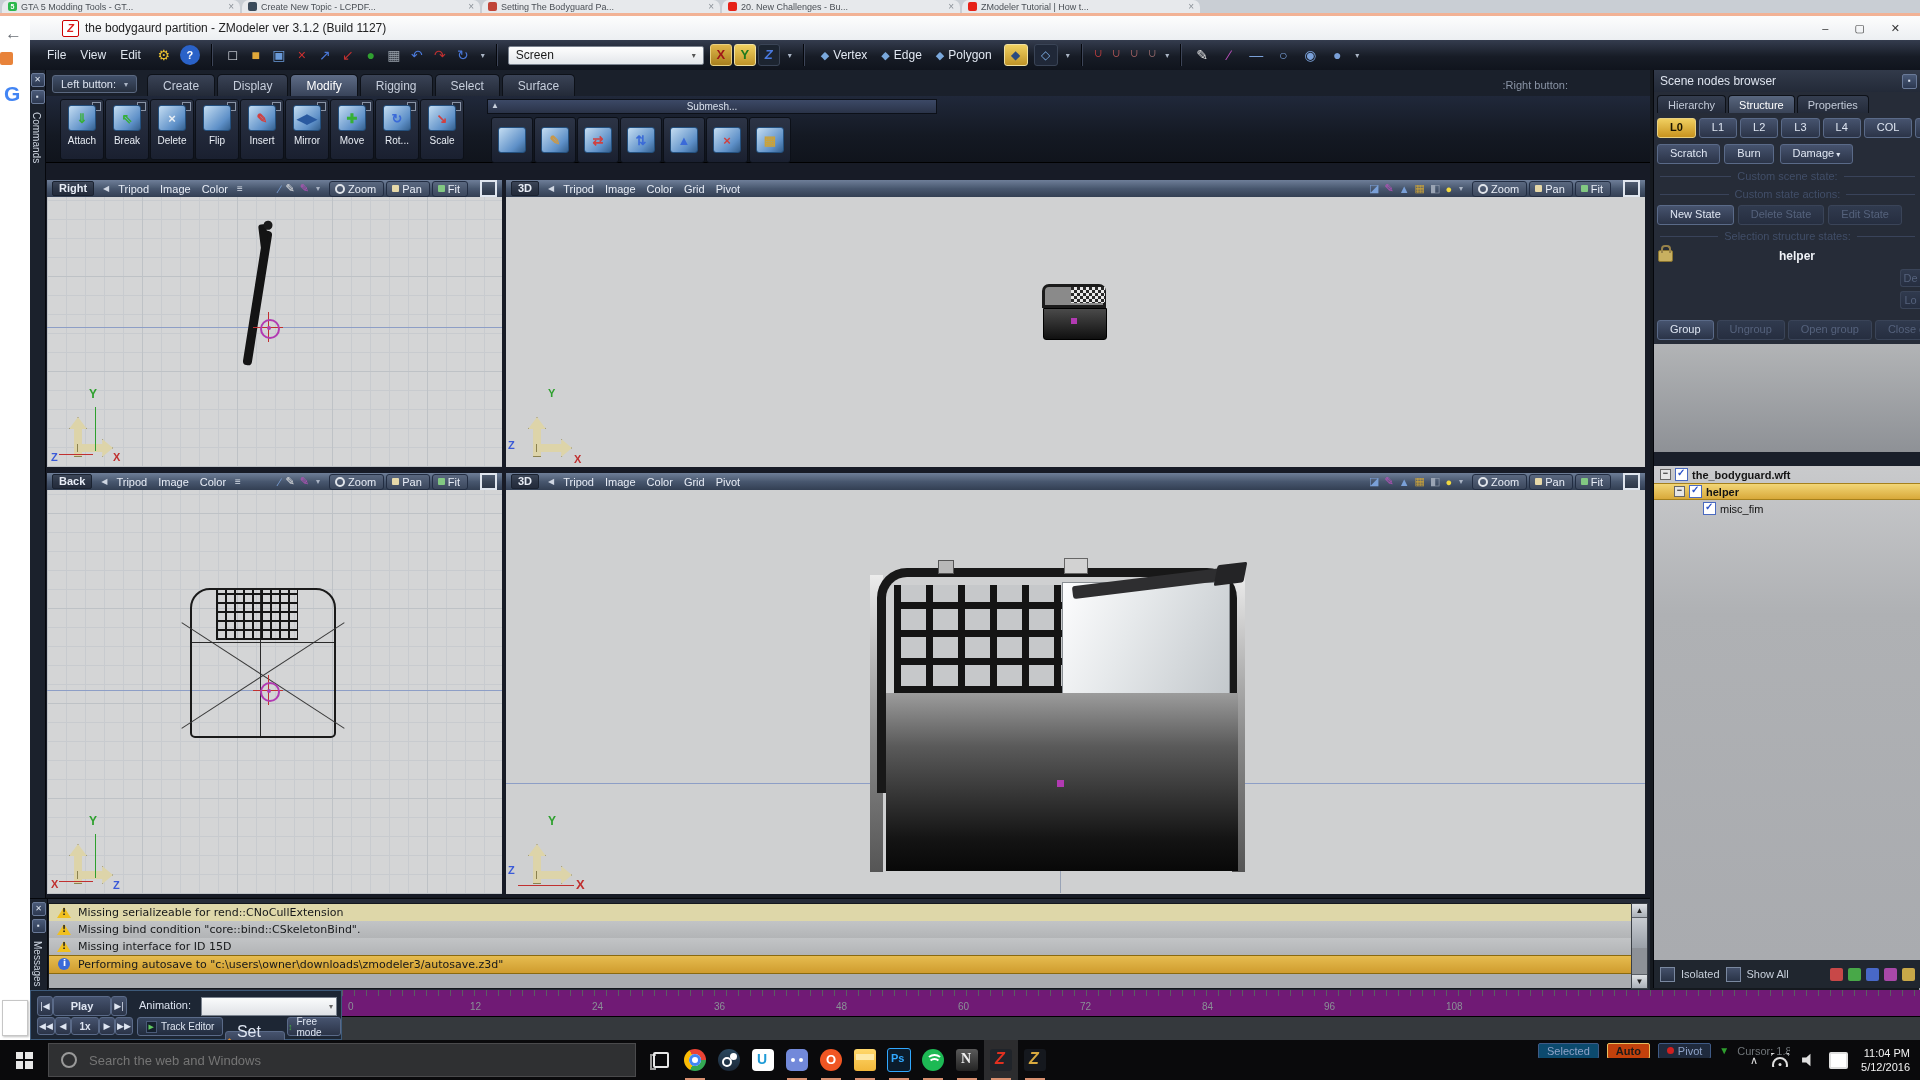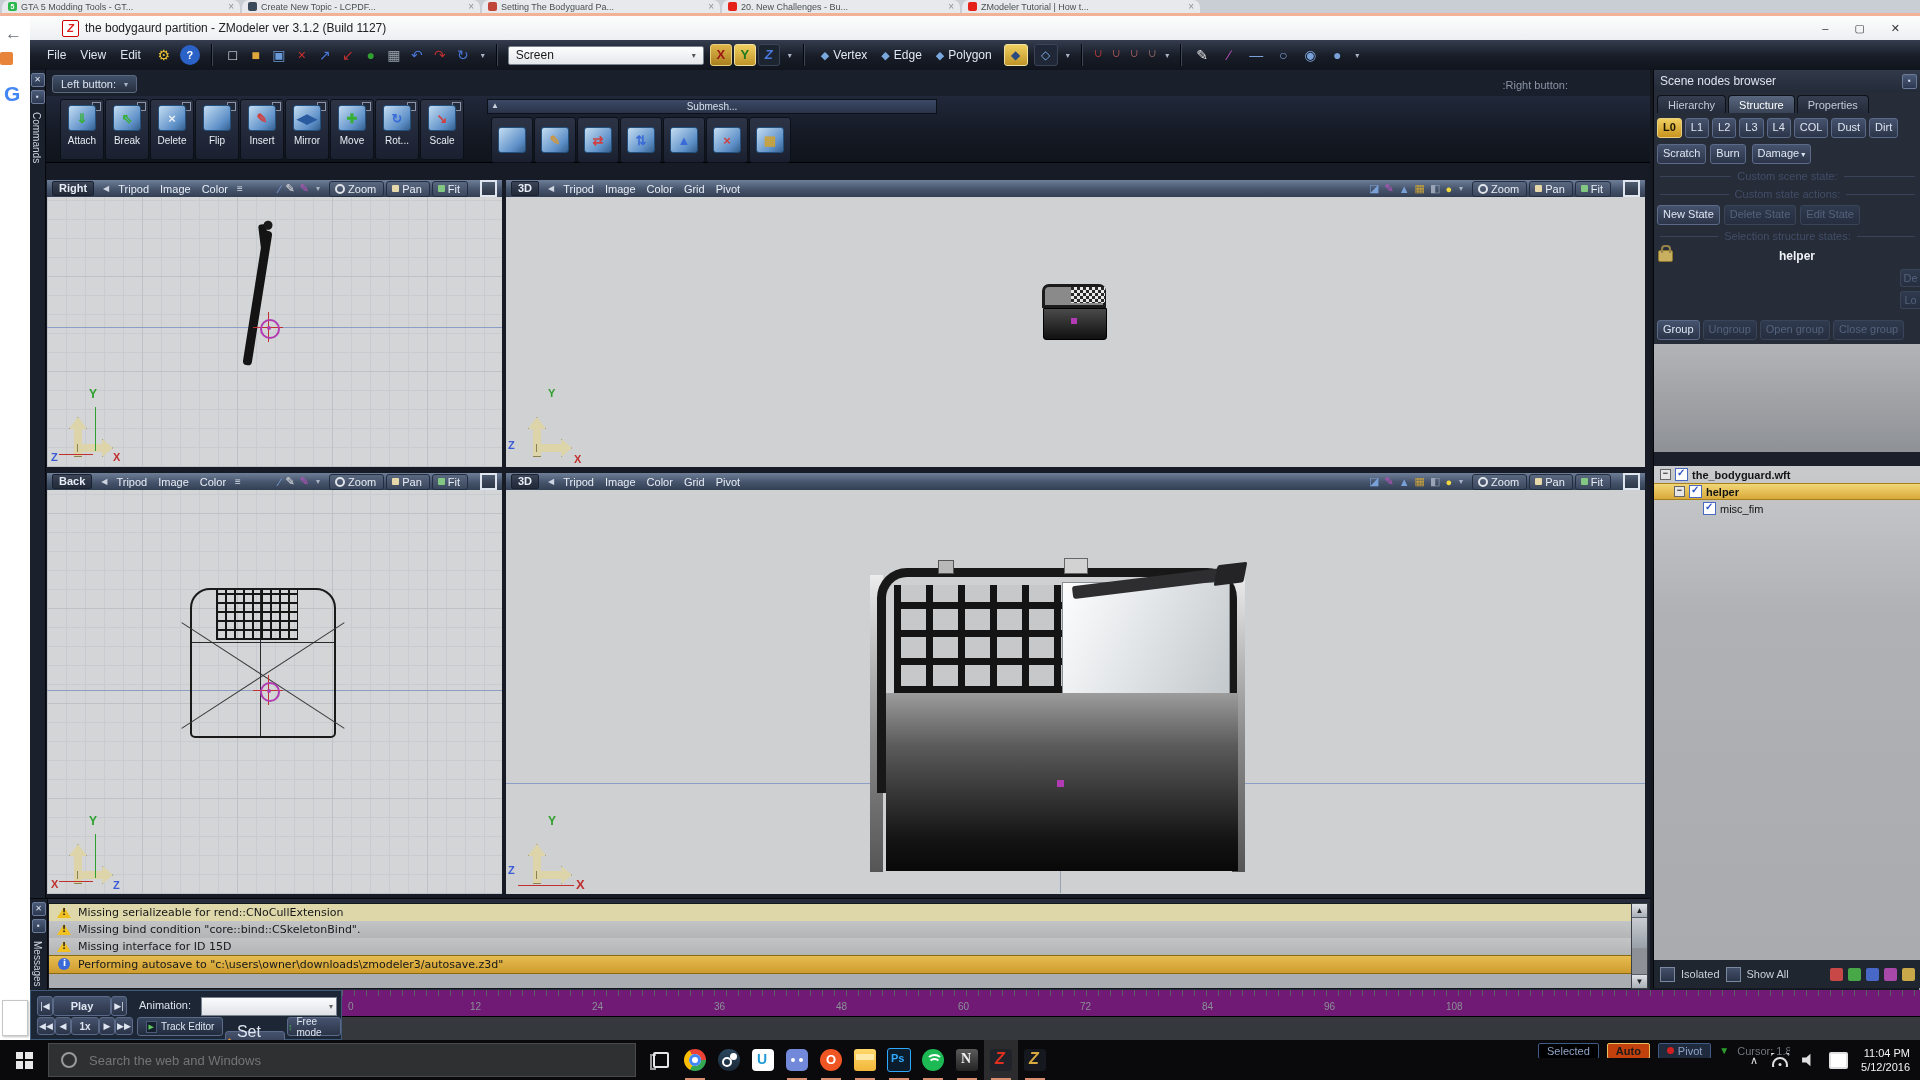--- a/index.html
+++ b/index.html
@@ -174,21 +174,21 @@
   .sp{position:absolute;left:0;width:267px;box-sizing:border-box;}
   #sp-header{top:0;height:22px;color:#dde3ee;font-size:12px;padding:4px 6px;background:linear-gradient(#323a4a,#232a38);}
   #sp-pin{position:absolute;right:4px;top:4px;width:13px;height:13px;background:linear-gradient(#4a5a78,#2c3850);
           border:1px solid #6a7a98;border-radius:2px;color:#dfe6f0;font-size:8px;text-align:center;line-height:12px;}
   #sp-tabs{top:22px;height:21px;display:flex;padding-left:3px;gap:2px;align-items:flex-end;}
   .sptab{padding:3px 10px 2px;background:linear-gradient(#353e50,#242b3a);border:1px solid #0d1118;border-bottom:none;
          border-radius:4px 4px 0 0;color:#c2cad8;font-size:11px;}
   .sptab.active{background:linear-gradient(#58667e,#3a4458);color:#fff;}
   #sp-lods{top:46px;height:24px;display:flex;gap:3px;padding:2px 3px;}
   .spbtn{background:linear-gradient(#46536e,#2b3448);border:1px solid #5a6a88;border-radius:3px;color:#dfe6f2;
-         font-size:11px;padding:2px 5px;text-align:center;white-space:nowrap;}
+         font-size:11px;padding:2px 12px;text-align:center;white-space:nowrap;}
   .spbtn.gold{background:linear-gradient(#f0cf60,#c8931e);color:#1a1400;border-color:#e8d080;font-weight:bold;}
   .spbtn.dim{color:#55627c;border-color:#3a4458;background:linear-gradient(#2f3octet849,#2b3444);background:linear-gradient(#303a4e,#262e40);}
   .spbtn.dd::after{content:" ▾";font-size:8px;}
   #sp-states{top:72px;height:24px;display:flex;gap:4px;padding:2px 3px;}
   .dimlabel{color:#414e68;font-size:11px;display:flex;align-items:center;gap:6px;padding:0 6px;}
   .dimlabel::before,.dimlabel::after{content:"";flex:1;height:1px;background:#39435a;}
   #sp-dim1{top:99px;height:14px;}
   #sp-dim2{top:117px;height:14px;}
   #sp-actions{top:133px;height:24px;display:flex;gap:4px;padding:2px 3px;}
   #sp-dim3{top:159px;height:14px;}
@@ -320,21 +320,21 @@
   .wifi::before{content:"";position:absolute;left:50%;bottom:-11px;transform:translateX(-50%);width:24px;height:24px;border-radius:50%;border:2px solid #e0e0e0;}
   .wifi::after{content:"";position:absolute;left:50%;bottom:-6px;transform:translateX(-50%);width:12px;height:12px;border-radius:50%;border:2px solid #e0e0e0;}
   .wifi i{position:absolute;left:50%;bottom:1px;transform:translateX(-50%);width:3px;height:3px;border-radius:50%;background:#e0e0e0;}
   .spk{width:14px;height:14px;background:#e0e0e0;clip-path:polygon(0 32%,30% 32%,60% 5%,60% 95%,30% 68%,0 68%);}
   .ac-ic{width:15px;height:13px;border:2px solid #e0e0e0;border-radius:2px;position:relative;background:#fff;}
   #clock{display:flex;flex-direction:column;align-items:flex-end;line-height:14px;color:#f2f2f2;font-size:11px;}
 
   
   #status-cluster{left:1538px;top:1043px;height:15px;display:flex;gap:8px;align-items:center;z-index:6;width:252px;overflow:hidden;}
   .st-btn{border-radius:2px;font-size:11px;padding:0 8px;line-height:14px;}
-  #st-selected{background:#000000;border:1px solid #3f5a85;color:#8fa3c8;}
+  #st-selected{background:#0c4a6e;border:1px solid #3f5a85;color:#8fa3c8;}
   #st-auto{background:#c2410c;border:1px solid #e8c060;color:#1a1a1a;font-weight:bold;}
   #st-pivot{background:#1f2a3d;border:1px solid #3f5a85;color:#8fa3c8;display:flex;align-items:center;gap:4px;}
   #st-pivot::before{content:"";width:7px;height:7px;border-radius:50%;background:#d02020;}
   #st-arrow{color:#2e9e2e;font-size:10px;}
   #st-cursor{color:#6f7478;font-size:11px;white-space:nowrap;}
 </style>
 </head>
 <body>
 
 <div id="app">
@@ -459,20 +459,29 @@
   <div class="abs" id="cmd-strip">
     <div class="strip-btn">✕</div>
     <div class="strip-btn">▪</div>
     <span class="vtext">Commands</span>
   </div>
   <div class="abs" id="toolbar2">
     <span id="left-button">
       <span>Left button:</span>
       <span class="dd">▾</span>
     </span>
+    <span style="display:flex">
+
+    <span class="rtab">Create</span>
+        <span class="rtab">Display</span>
+        <span class="rtab active">Modify</span>
+        <span class="rtab">Rigging</span>
+        <span class="rtab">Select</span>
+        <span class="rtab">Surface</span>
+      </span>
     <span id="right-button-label">:Right button:</span>
   </div>
 
   <div class="abs" id="ribbon">
     <span style="display:flex">
 
     <span class="tool">
           <span class="badge"></span>
           <span class="cube">
             <span class="ov" style="color: rgb(53, 176, 53);">⇓</span>

